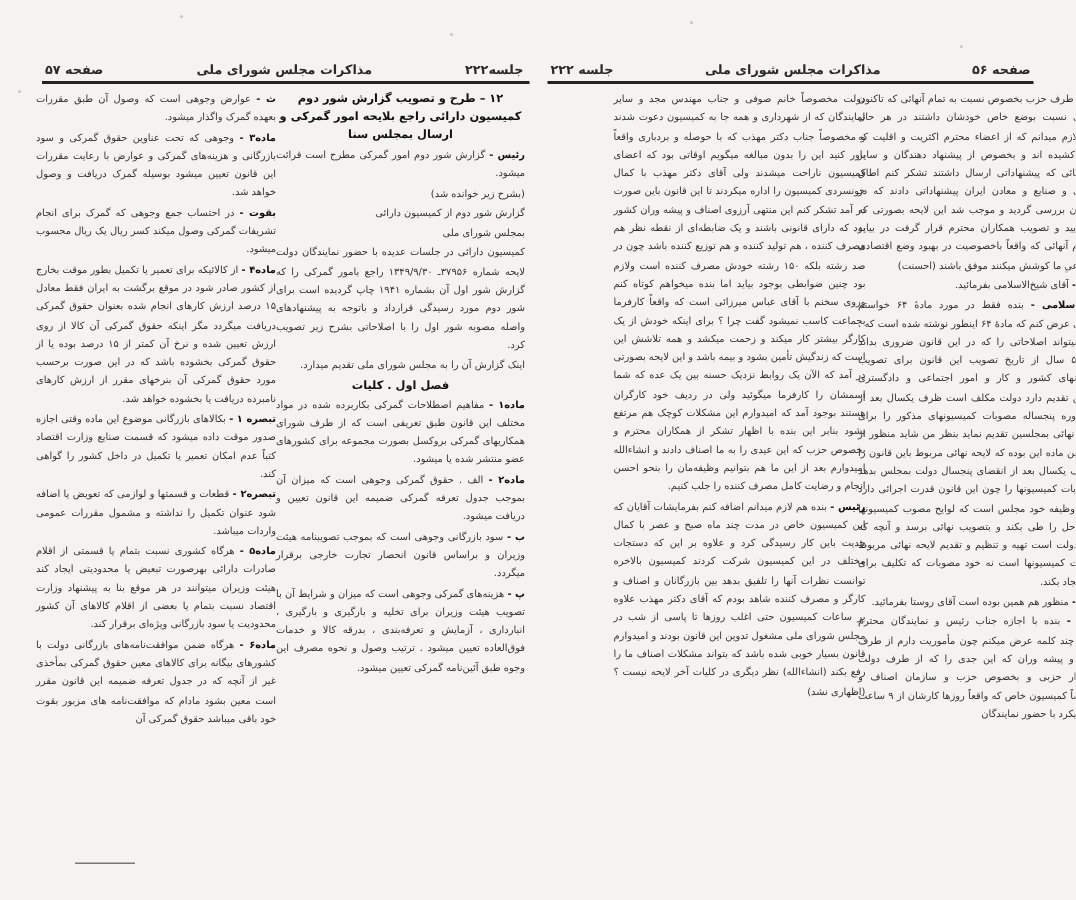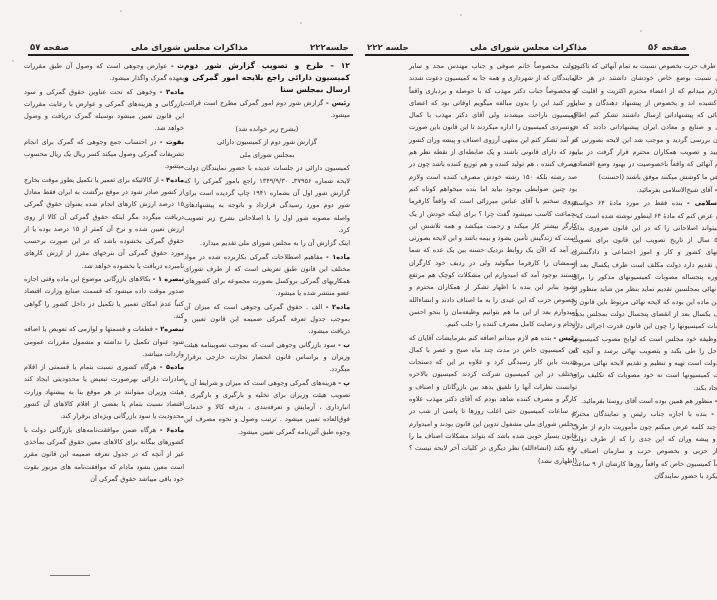--- a/index.html
+++ b/index.html
@@ -27,22 +27,22 @@
   .col {
     position:absolute; top:60px; direction:rtl; text-align:justify;
     font-size:6.6px; line-height:12.3px; color:#333;
   }
   .page.left .col.c1 { left:184px; width:166px; }
   .page.left .col.c2 { left:24px; width:160px; }
   .page.right .col.c1 { left:183px; width:166px;margin-left:32px; }
   .page.right .col.c2 { left:8px; width:168px;margin-left:44px; }
   .col p { margin:0 0 1px 0; }
   .b { font-weight:bold; color:#111; }
-  .center { text-align:center; }
-  .section-title { font-weight:bold; font-size:7.6px; line-height:12px; color:#111; }
+  .center { text-align:right; }
+  .section-title { text-align:center; font-weight:bold; font-size:7.6px; line-height:12px; color:#111; }
   .divider { position:absolute; top:575px; width:40px; height:1px; background:#777; }
   .noise { position:absolute; width:2px; height:2px; background:#999; border-radius:50%; opacity:.5; }
 </style>
 </head>
 <body>
 
 <div class="spread">
 
   <div class="page left">
     <div class="page-header">
@@ -53,20 +53,21 @@
     <div class="header-rule"></div>
 
     <div class="col c1">
       <p class="section-title">۱۲ – طرح و تصویب گزارش شور دوم کمیسیون دارائی راجع بلایحه امور گمرکی و ارسال بمجلس سنا</p>
       <p><span class="b">رئیس -</span><span> گزارش شور دوم امور گمرکی مطرح است قرائت میشود.</span></p>
       <p class="center">(بشرح زیر خوانده شد)</p>
       <p class="center">گزارش شور دوم از کمیسیون دارائی</p>
       <p class="center">بمجلس شورای ملی</p>
       <p><span>کمیسیون دارائی در جلسات عدیده با حضور نمایندگان دولت لایحه شماره ۳۷۹۵۶ـ ۱۳۴۹/۹/۳۰ راجع بامور گمرکی را که گزارش شور اول آن بشماره ۱۹۴۱ چاپ گردیده است برای شور دوم مورد رسیدگی قرارداد و باتوجه به پیشنهادهای واصله مصوبه شور اول را با اصلاحاتی بشرح زیر تصویب کرد.</span></p>
       <p><span>اینک گزارش آن را به مجلس شورای ملی تقدیم میدارد.</span></p>
+      <p class="section-title">فصل اول . کلیات</p>
       <p><span class="b">ماده۱ -</span><span> مفاهیم اصطلاحات گمرکی بکاربرده شده در مواد مختلف این قانون طبق تعریفی است که از طرف شورای همکاریهای گمرکی بروکسل بصورت مجموعه برای کشورهای عضو منتشر شده یا میشود.</span></p>
       <p><span class="b">ماده۲ -</span><span> الف . حقوق گمرکی وجوهی است که میزان آن بموجب جدول تعرفه گمرکی ضمیمه این قانون تعیین و دریافت میشود.</span></p>
       <p><span class="b">ب -</span><span> سود بازرگانی وجوهی است که بموجب تصویبنامه هیئت وزیران و براساس قانون انحصار تجارت خارجی برقرار میگردد.</span></p>
       <p><span class="b">پ -</span><span> هزینه‌های گمرکی وجوهی است که میزان و شرایط آن با تصویب هیئت وزیران برای تخلیه و بارگیری و بارگیری ، انبارداری ، آزمایش و تعرفه‌بندی ، بدرقه کالا و خدمات فوق‌العاده تعیین میشود . ترتیب وصول و نحوه مصرف این وجوه طبق آئین‌نامه گمرکی تعیین میشود.</span></p>
     </div>
 
     <div class="col c2">
       <p><span class="b">ث -</span><span> عوارض وجوهی است که وصول آن طبق مقررات بعهده گمرک واگذار میشود.</span></p>
       <p><span class="b">ماده۳ -</span><span> وجوهی که تحت عناوین حقوق گمرکی و سود بازرگانی و هزینه‌های گمرکی و عوارض با رعایت مقررات این قانون تعیین میشود بوسیله گمرک دریافت و وصول خواهد شد.</span></p>
       <p><span class="b">بقوت -</span><span> در احتساب جمع وجوهی که گمرک برای انجام تشریفات گمرکی وصول میکند کسر ریال یک ریال محسوب میشود.</span></p>

